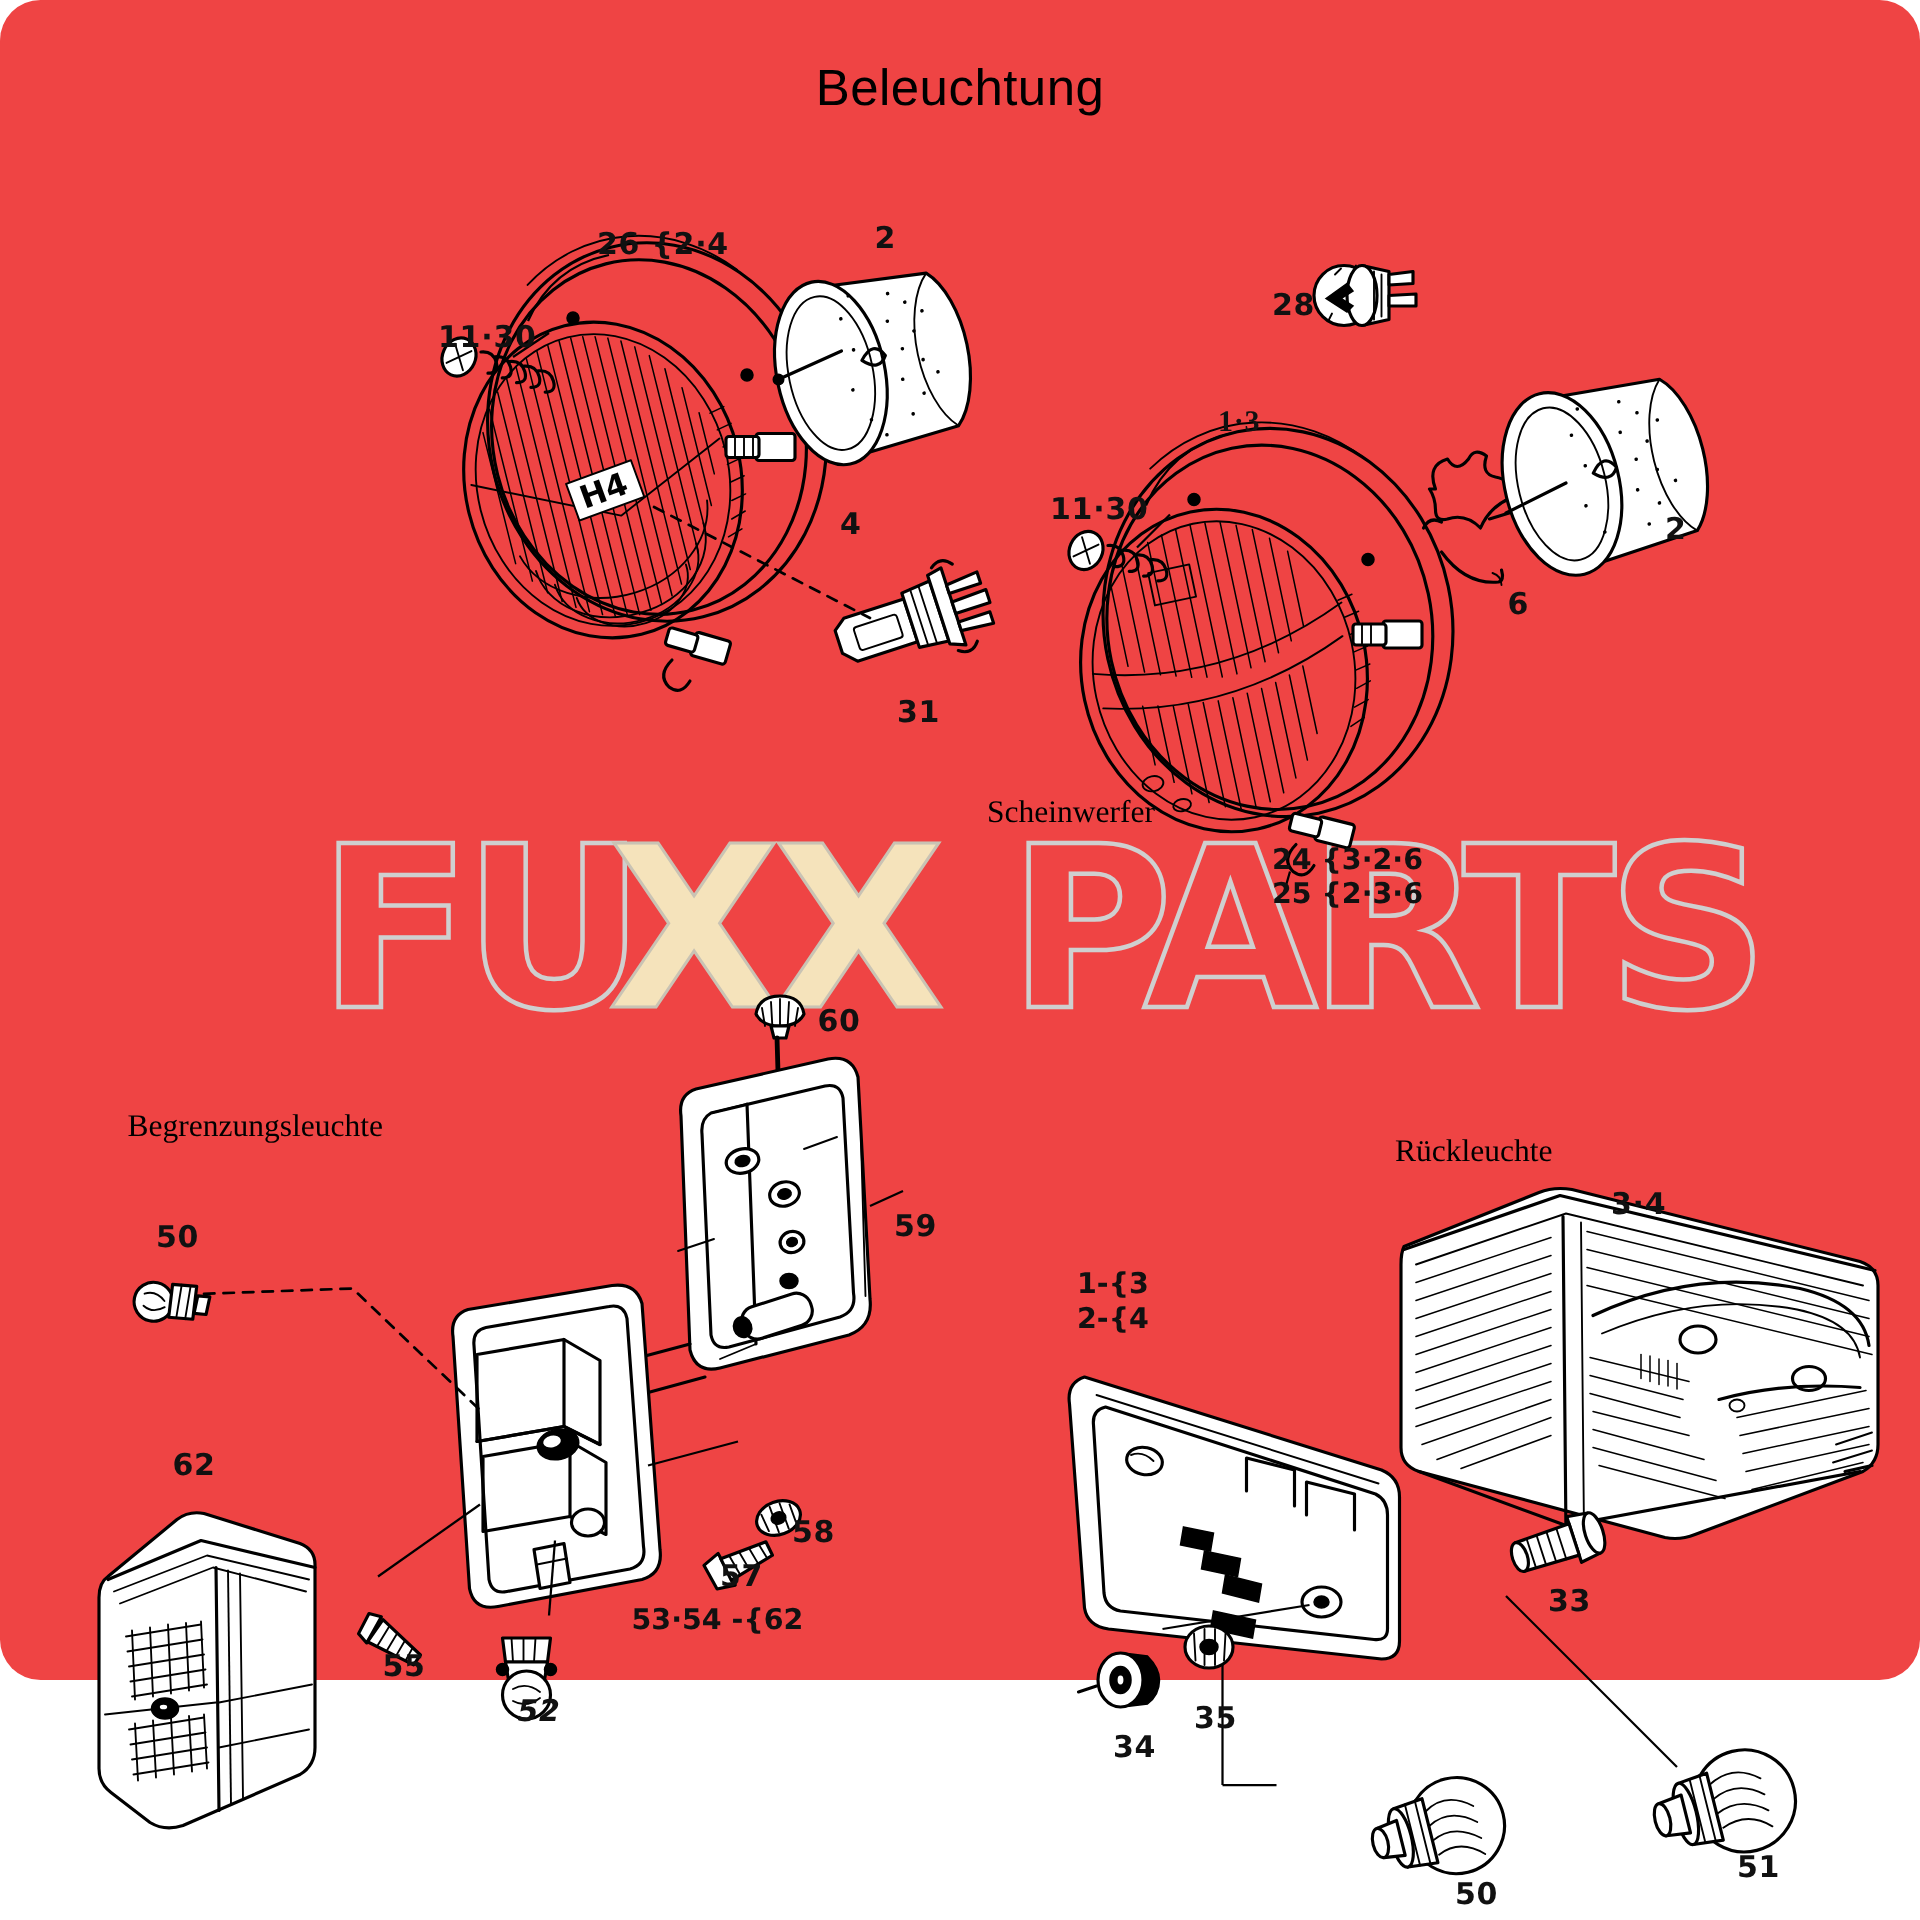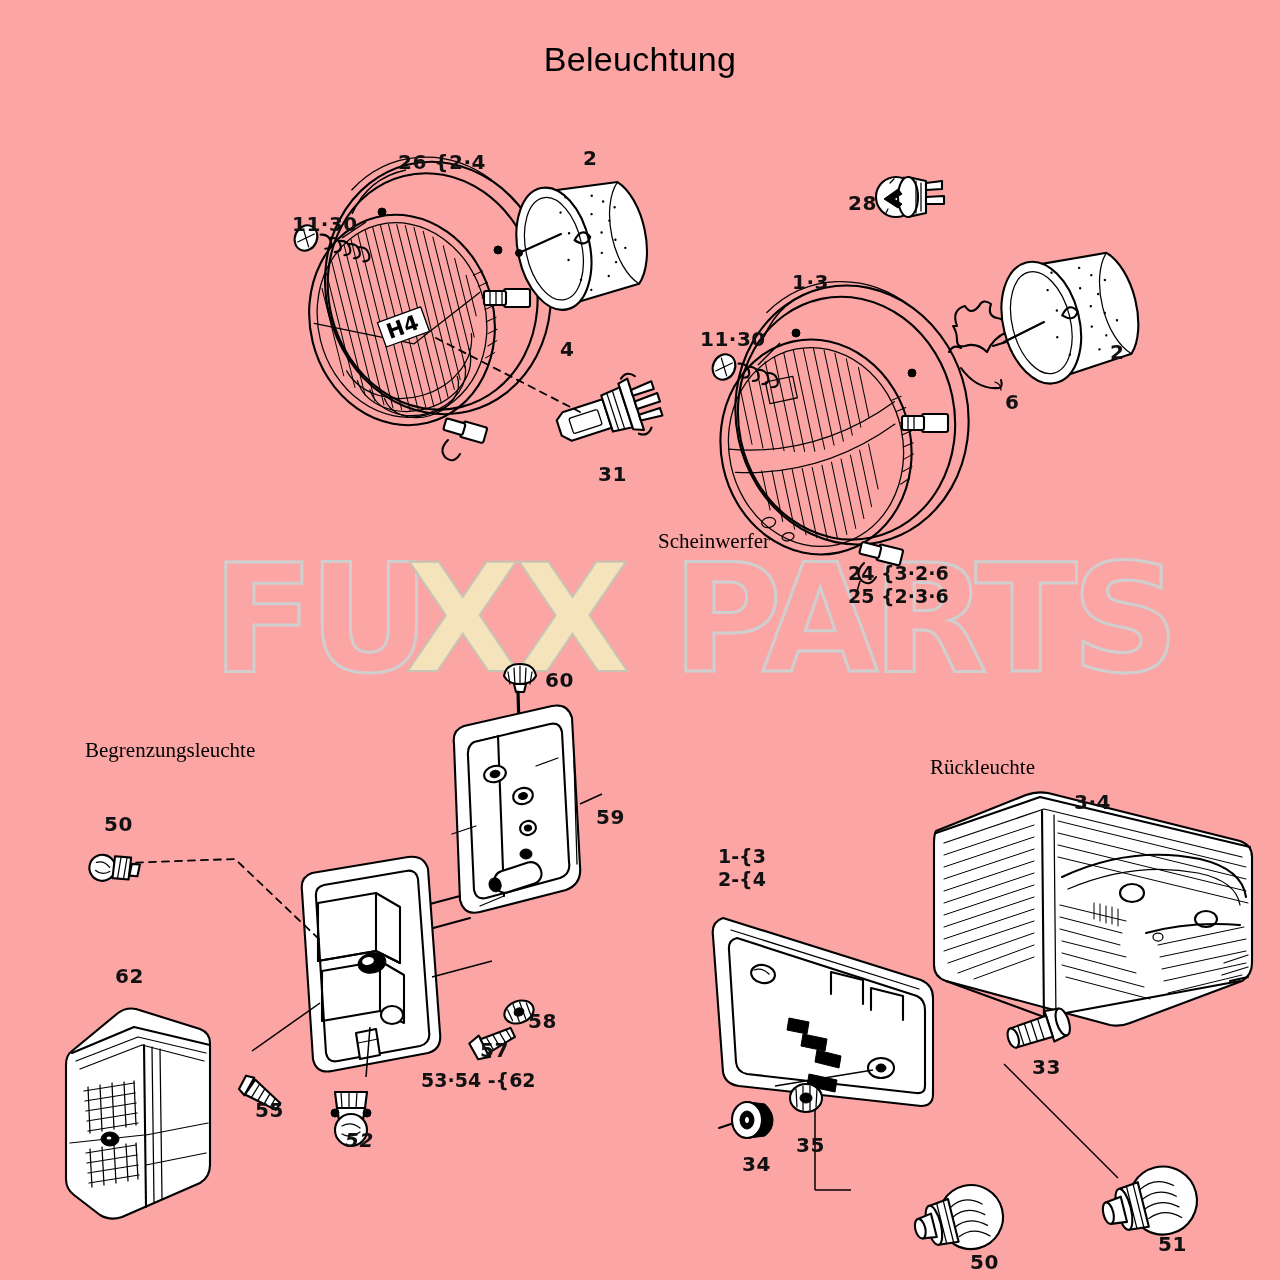--- a/index.html
+++ b/index.html
@@ -1,17 +1,17 @@
 <!DOCTYPE html>
 <html><head>
 <meta charset="utf-8">
 <style>
   html,body{margin:0;padding:0;background:#ffffff;}
   body{width:1280px;height:1280px;font-family:"Liberation Sans",sans-serif;overflow:hidden;}
-  #stage{position:relative;width:1280px;height:1280px;background:#fca5a5;}
+  #stage{position:relative;width:1280px;height:1120px;background:#ef4444;border-radius:27px;}
 
   
   .page-title{
     position:absolute;left:0;top:40px;width:1280px;text-align:center;
     font-size:34px;color:#000;font-family:"Liberation Sans",sans-serif;
     letter-spacing:.3px;
   }
 
   
   .caption{
@@ -361,21 +361,21 @@
           <circle cx="30" cy="16" r="1.2"></circle>
       </g>
       <path class="ln" d="M -22,-2 q 10,-12 16,0 q -6,10 -16,0"></path>
     </g>
 
     <path class="ln" d="M 4,112 L 44,92"></path>
   </svg>
 
   <div class="callout" style="left:848px;top:170px;margin-top:21px;">28</div>
   <div class="callout" style="left:700px;top:327px;">11·30</div>
-  <div class="callout" style="left:792px;top:270px;">1·3</div>
+  <div class="callout" style="left:812px;top:270px;font-family:Liberation Serif, serif;">1·3</div>
   <div class="callout" style="left:1110px;top:340px;">2</div>
   <div class="callout" style="left:1005px;top:390px;">6</div>
   <div class="callout brk" style="left:848px;top:562px;">24 {3·2·6</div>
   <div class="callout brk" style="left:848px;top:585px;">25 {2·3·6</div>
 
   <div class="caption" style="left:658px;top:529px;">Scheinwerfer</div>
 
   <div class="caption" style="left:85px;top:738px;">Begrenzungsleuchte</div>
 
   <svg class="art" style="left:495px;top:662px;" width="50" height="42" viewBox="0 0 50 42">

